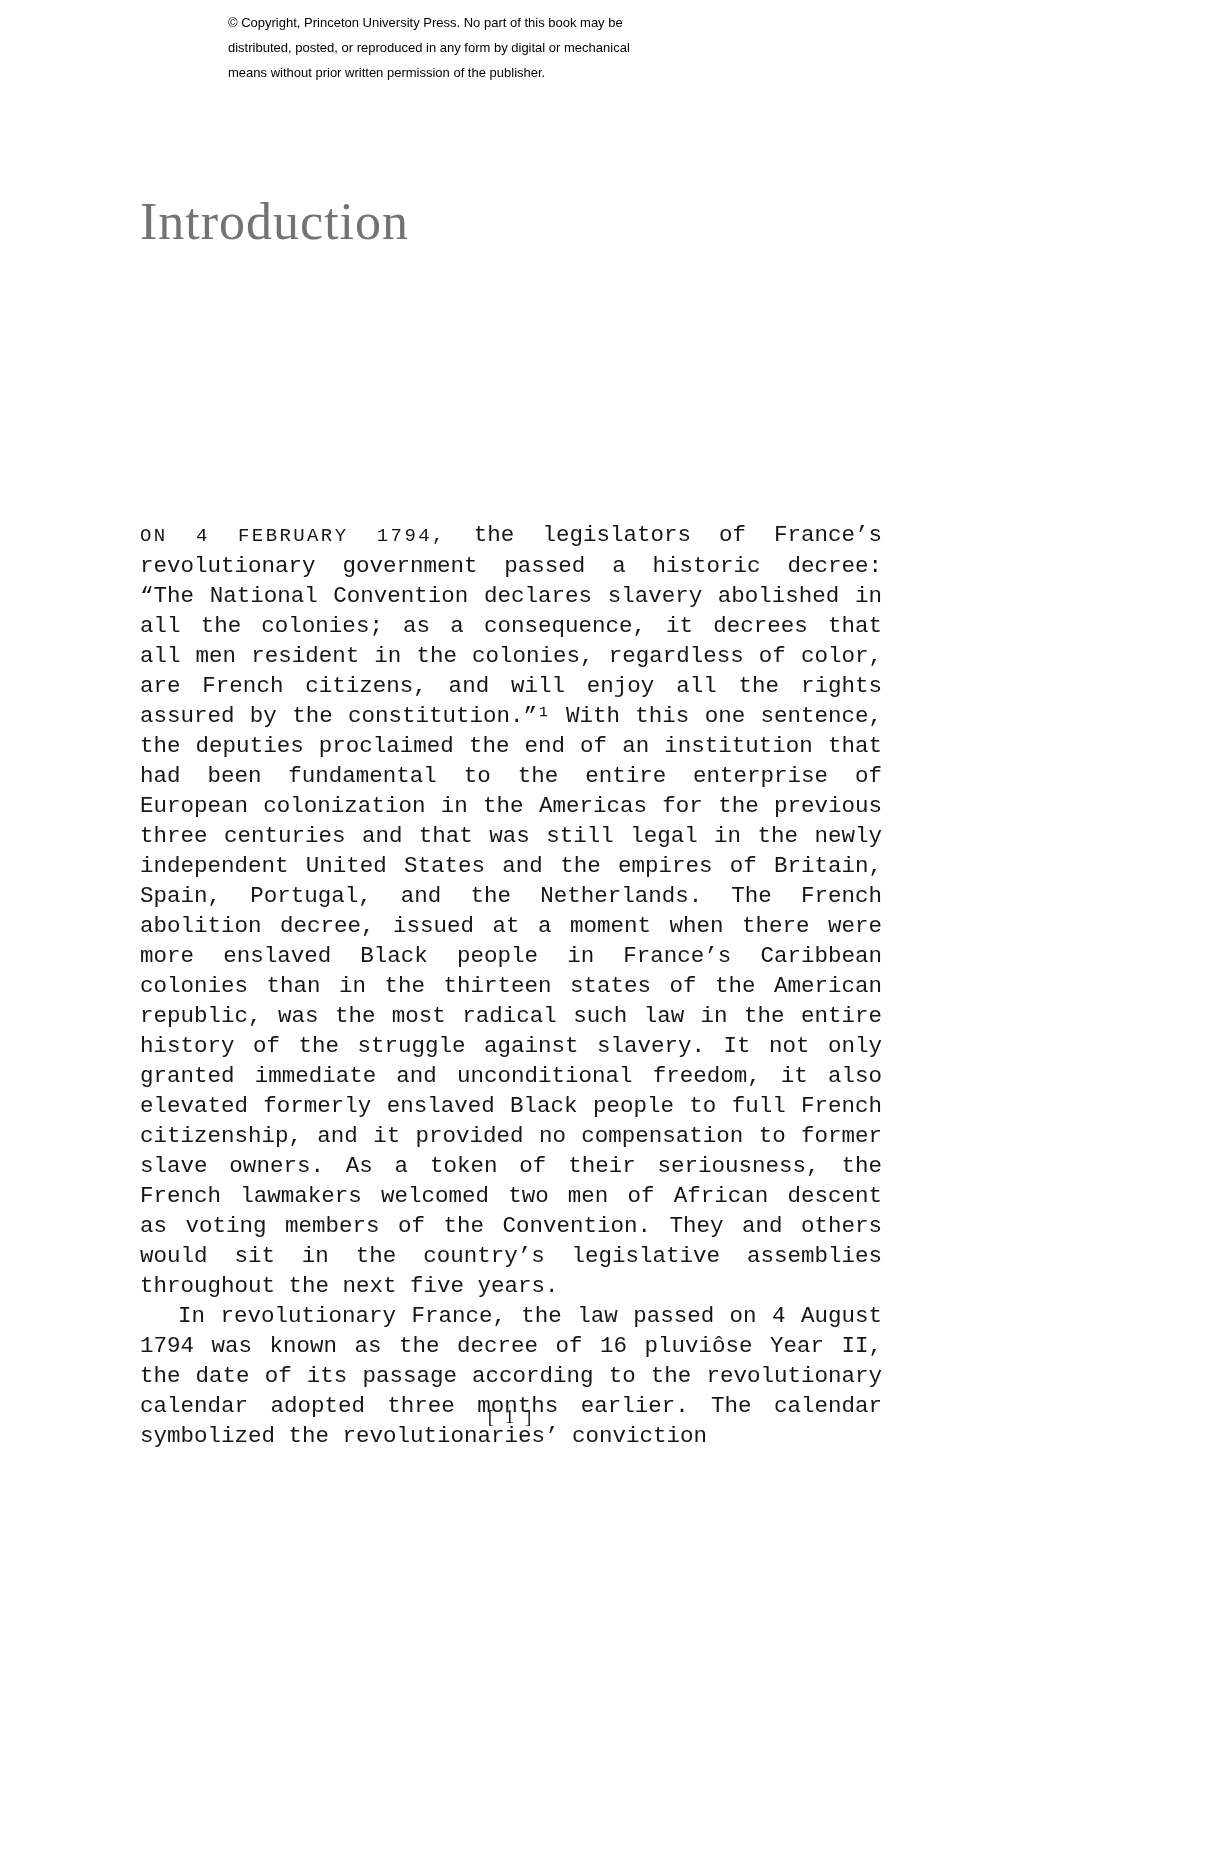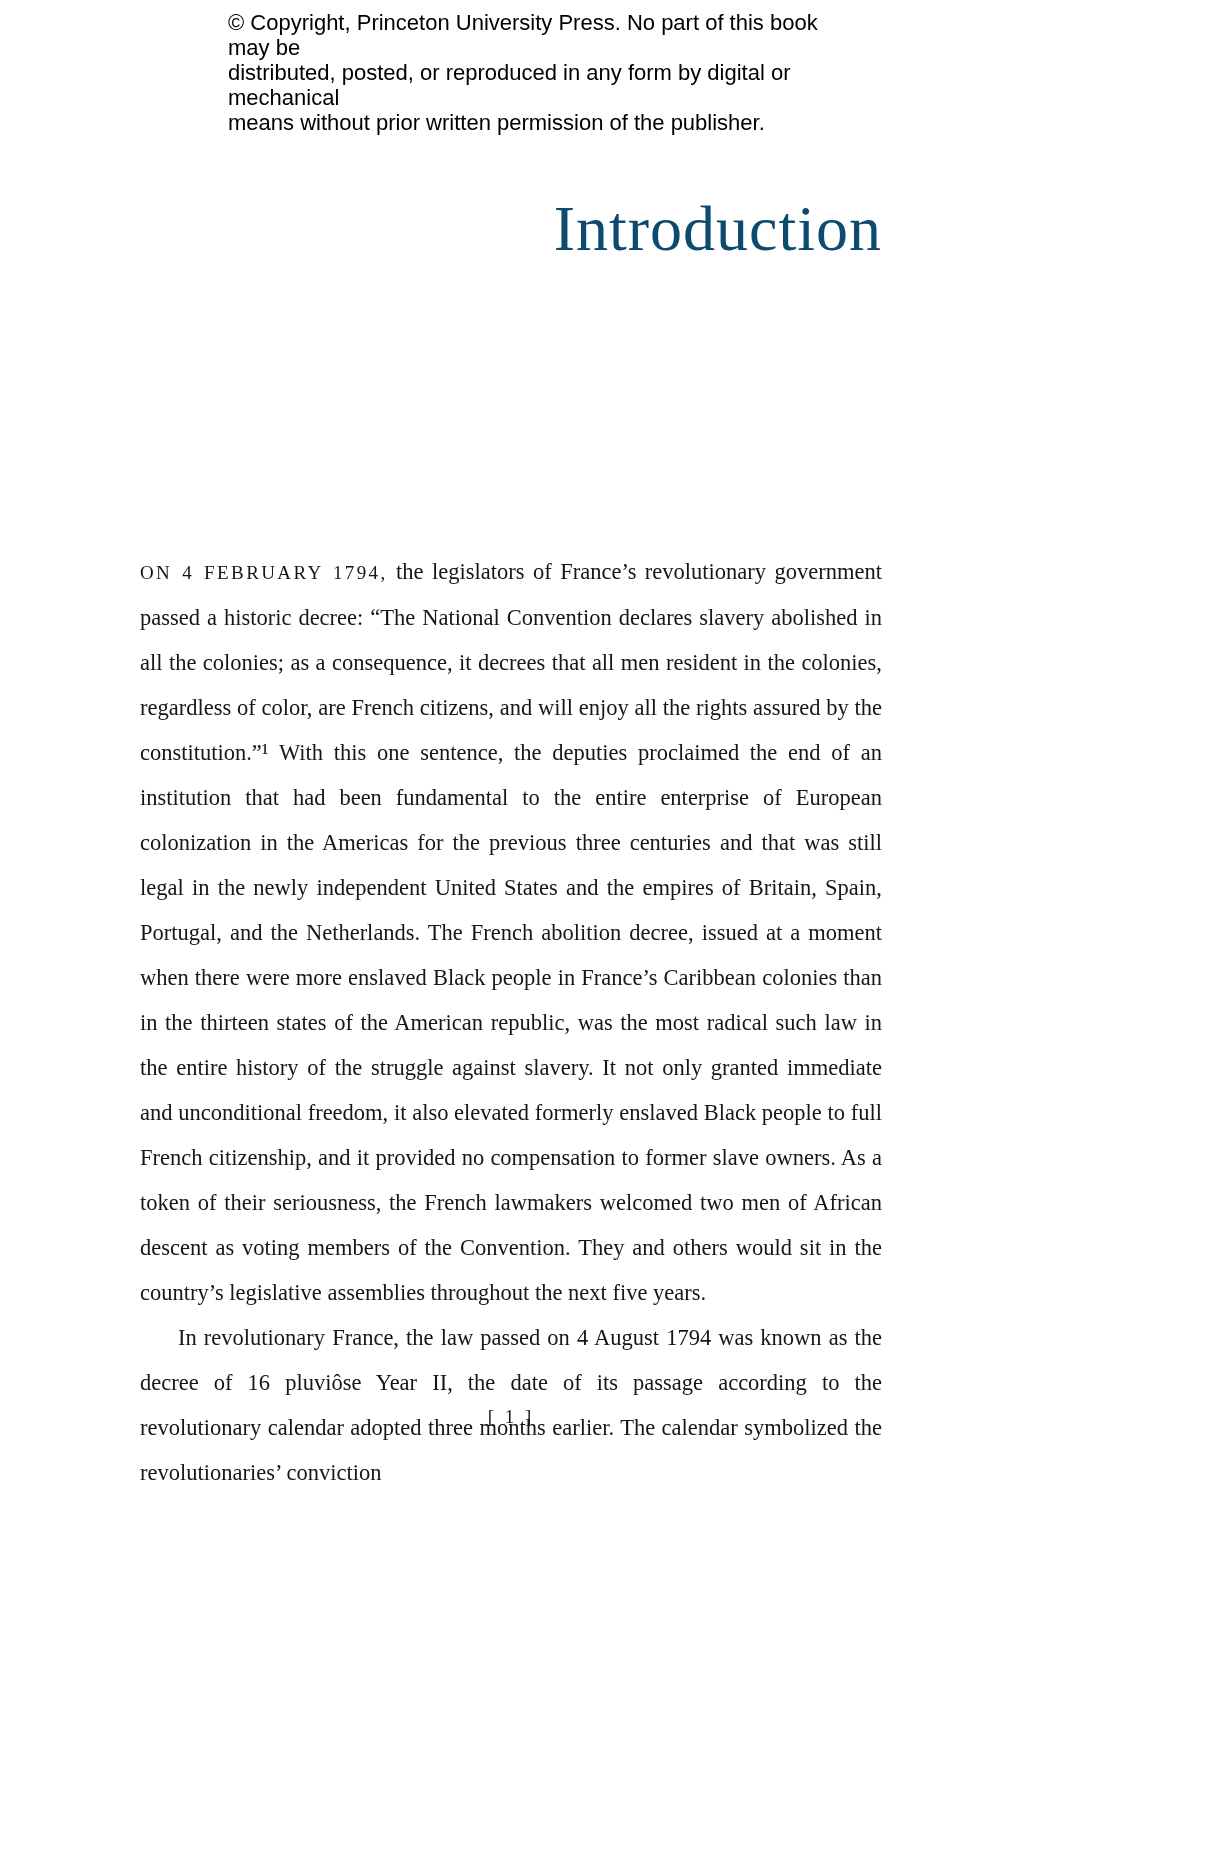--- a/index.html
+++ b/index.html
@@ -14,46 +14,46 @@
     background: #ffffff;
     color: #111111;
     overflow: hidden;
   }
   .copyright {
     position: absolute;
     left: 228px;
     top: 10px;
     width: 620px;
     font-family: "Liberation Sans", sans-serif;
-    font-size: 22px;
+    font-size: 13px;
     line-height: 25px;
     color: #000000;
     white-space: pre-line;
   }
   .title {
     position: absolute;
     left: 140px;
     top: 192px;
     width: 742px;
     margin: 0;
-    text-align: right;
+    text-align: left;
     font-family: "Liberation Serif", "DejaVu Serif", serif;
     font-weight: 400;
-    font-size: 64px;
+    font-size: 52px;
     letter-spacing: 1px;
-    color: #0c4a6e;
+    color: #737373;
   }
   .body-text {
     position: absolute;
     left: 140px;
-    top: 549px;
+    top: 520px;
     width: 742px;
-    font-family: Liberation Serif, serif;
+    font-family: Liberation Mono, monospace;
     font-size: 22.5px;
-    line-height: 45px;
+    line-height: 30px;
     text-align: justify;
     color: #161616;
   }
   .body-text p {
     margin: 0;
     padding: 0;
   }
   .para-indent {
     text-indent: 38px;
   }

